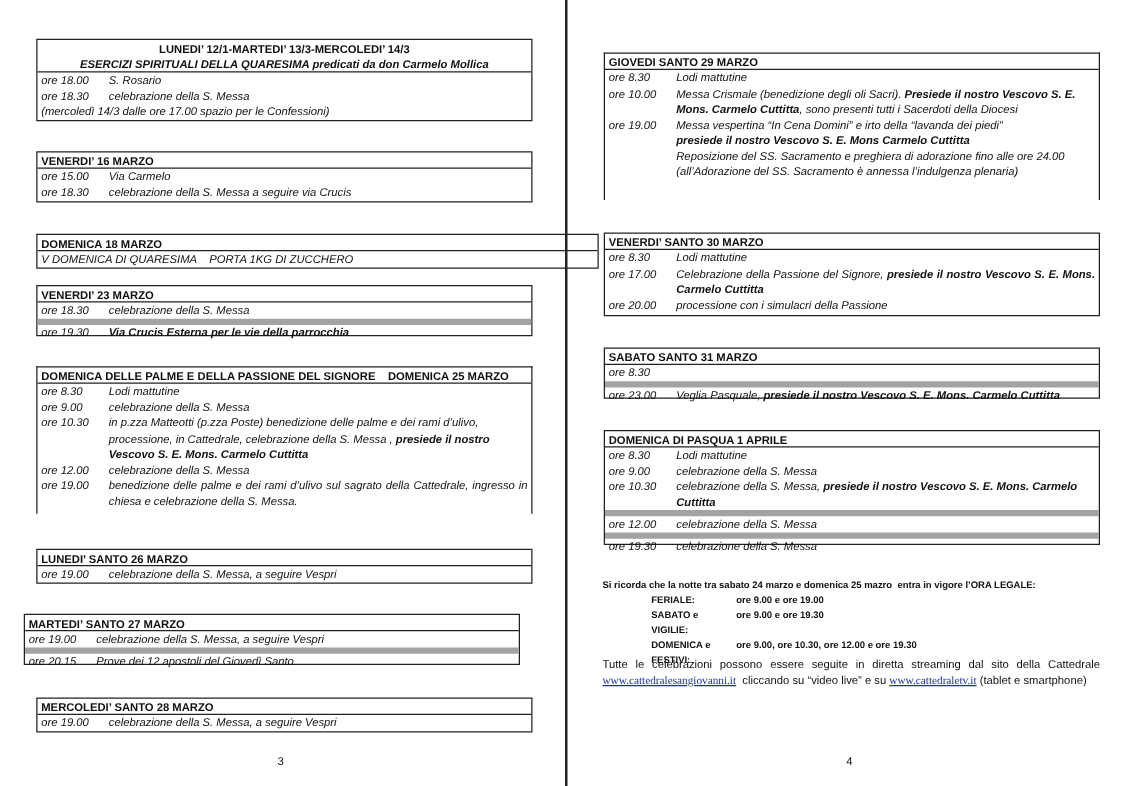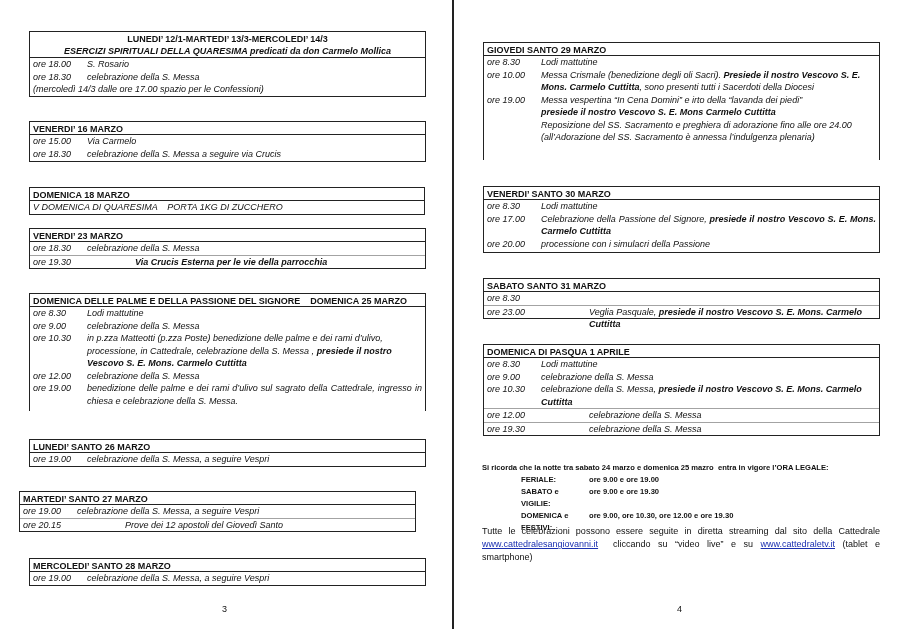--- a/index.html
+++ b/index.html
@@ -7,31 +7,31 @@
   body { position: relative; font-family: "Liberation Sans", "DejaVu Sans", sans-serif; color: #111; font-size: 9px; }
   .page { position: absolute; top: 0; height: 629px; }
   .page-left { left: 0; width: 452px; }
   .page-right { left: 454px; width: 447px; }
   .divider { position: absolute; left: 452px; top: 0; width: 2px; height: 629px; background: #222; }
   .block { position: absolute; border: 1px solid #222; background: #fff; }
   .block-header { font-weight: bold; padding: 1px 3px 0 3px; line-height: 12px; height: 13px; border-bottom: 1px solid #222; white-space: nowrap; }
   .block-header.center { text-align: center; height: auto; font-weight: bold; }
   .block-header .subtitle { display: block; font-style: italic; }
   .row { display: flex; line-height: 12.5px; padding: 0 3px; font-style: italic; }
-  .row.sep { border-top: 1px solid #a3a3a3; gap: 48px; }
+  .row.sep { border-top: 5px solid #a3a3a3; }
   .time { width: 54px; flex: 0 0 54px; white-space: nowrap; }
   .desc { flex: 1; }
   .desc b { font-weight: bold; }
   .note { padding: 0 3px; line-height: 12.5px; font-style: italic; }
   .pagenum { position: absolute; top: 604px; font-size: 9px; }
   .dst { position: absolute; left: 482px; top: 462px; font-size: 7.6px; font-weight: bold; line-height: 12px; }
   .dst .line { display: flex; }
   .dst .lbl { width: 107px; padding-left: 39px; }
   .stream { position: absolute; left: 482px; top: 525px; width: 398px; font-size: 9px; line-height: 13px; text-align: justify; }
-  .stream a { color: #1a2fb0; text-decoration: underline; }
+  .stream a { color: #1a2fb0; text-decoration: underline; font-family: Liberation Serif, serif; }
 </style>
 </head>
 <body>
 
 <div class="page page-left">
 
   <div class="block" style="left:29px; top:31px; width:397px; height:66px;">
     <div class="block-header center" style="height:26px; line-height:12px;">
       <span>LUNEDI’ 12/1-MARTEDI’ 13/3-MERCOLEDI’ 14/3</span>
       <span class="subtitle"><span>ESERCIZI SPIRITUALI DELLA QUARESIMA</span><span> predicati da don Carmelo Mollica</span></span>
@@ -52,21 +52,21 @@
     <div class="row">
         <span class="time">ore 15.00</span>
         <span class="desc">Via Carmelo</span>
       </div>
     <div class="row">
         <span class="time">ore 18.30</span>
         <span class="desc">celebrazione della S. Messa a seguire via Crucis</span>
       </div>
   </div>
 
-  <div class="block" style="left:29px; top:187px; width:396px; height:28px;">
+  <div class="block" style="left:29px; top:187px; width:450px; height:28px;">
     <div class="block-header">DOMENICA 18 MARZO</div>
     <div class="row">
         <span class="desc" style="white-space:pre;">V DOMENICA DI QUARESIMA    PORTA 1KG DI ZUCCHERO</span>
       </div>
   </div>
 
   <div class="block" style="left:29px; top:228px; width:397px; height:41px;">
     <div class="block-header">VENERDI’ 23 MARZO</div>
     <div class="row">
         <span class="time">ore 18.30</span>

